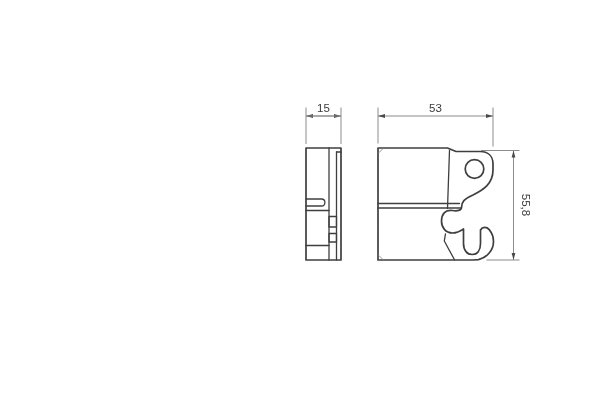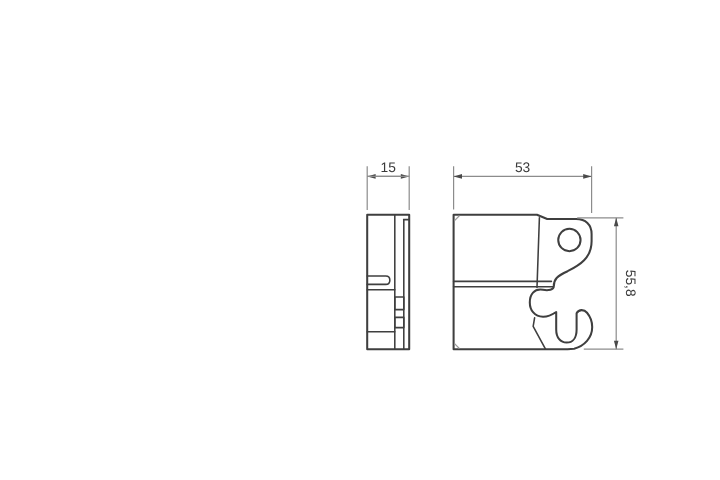--- a/index.html
+++ b/index.html
@@ -1,17 +1,17 @@
 <!DOCTYPE html>
 <html><head>
 <meta charset="utf-8">
 <style>
   html,body{margin:0;padding:0;background:#ffffff;}
   .canvas{position:relative;width:600px;height:284px;background:#ffffff;overflow:hidden;
-          font-family:"Liberation Sans", sans-serif;margin-top:31px;}
+          font-family:"Liberation Sans", sans-serif;}
   svg{display:block;}
   .outline{stroke:#3f3f3f;stroke-width:1.7;fill:none;stroke-linejoin:round;stroke-linecap:round;}
   .detail{stroke:#3f3f3f;stroke-width:1.3;fill:none;stroke-linejoin:round;stroke-linecap:round;}
   .dimline{stroke:#8c8c8c;stroke-width:1;fill:none;}
   .tick{stroke:#9a9a9a;stroke-width:1;fill:none;}
   .arrow{fill:#4a4a4a;stroke:none;}
   .dimtext{fill:#3a3a3a;font-size:11.5px;font-family:"Liberation Sans", sans-serif;}
 </style>
 </head>
 <body>

